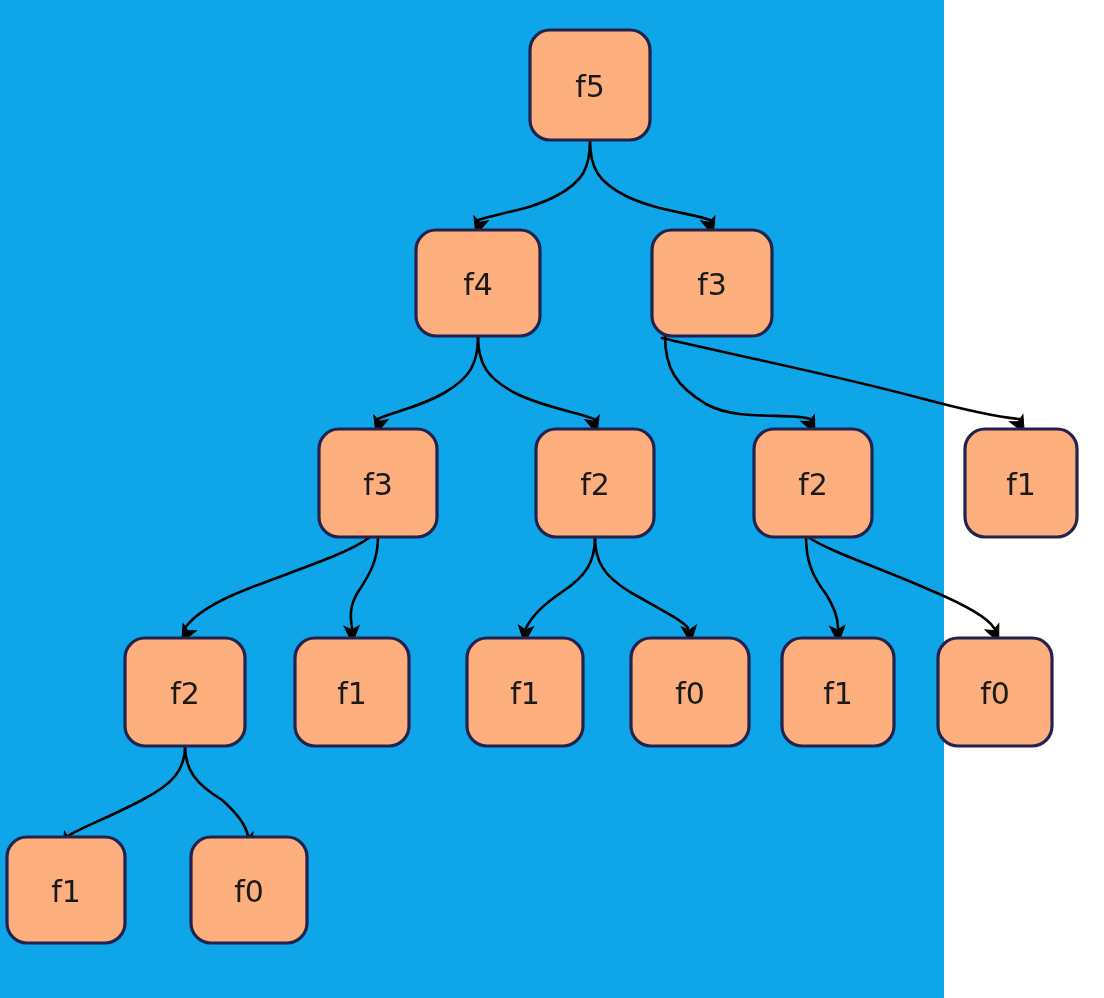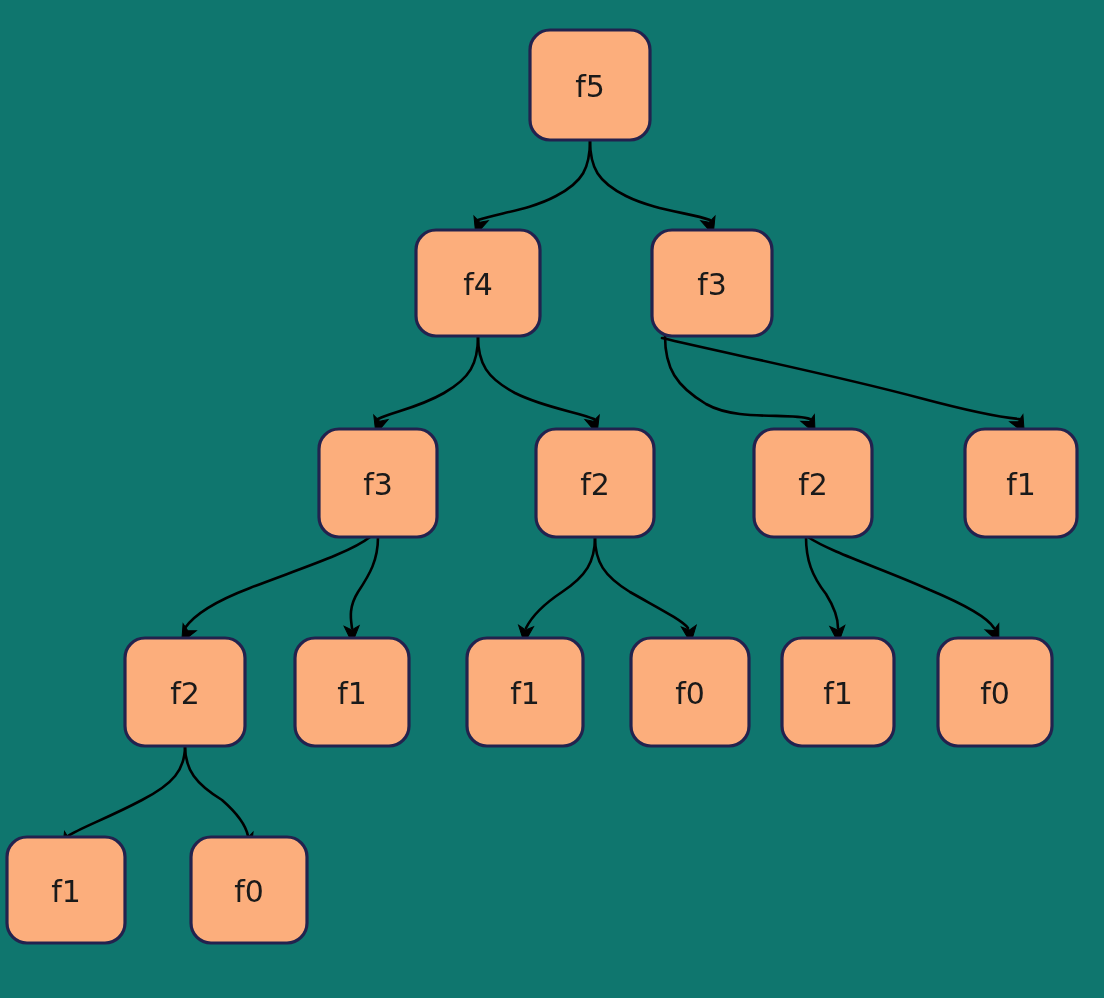--- a/index.html
+++ b/index.html
@@ -9,23 +9,23 @@
     background: #ffffff;
   }
   body {
     width: 1104px;
     height: 998px;
     font-family: "DejaVu Sans", "Liberation Sans", sans-serif;
     overflow: hidden;
   }
   #diagram-root {
     position: relative;
-    width: 1104px;
+    width: 944px;
     height: 998px;
-    background: #0f766e;
+    background: #0ea5e9;
   }
   #graph-svg {
     position: absolute;
     top: 0;
     left: 0;
     width: 1104px;
     height: 998px;
     display: block;
   }
   .node-shape {

